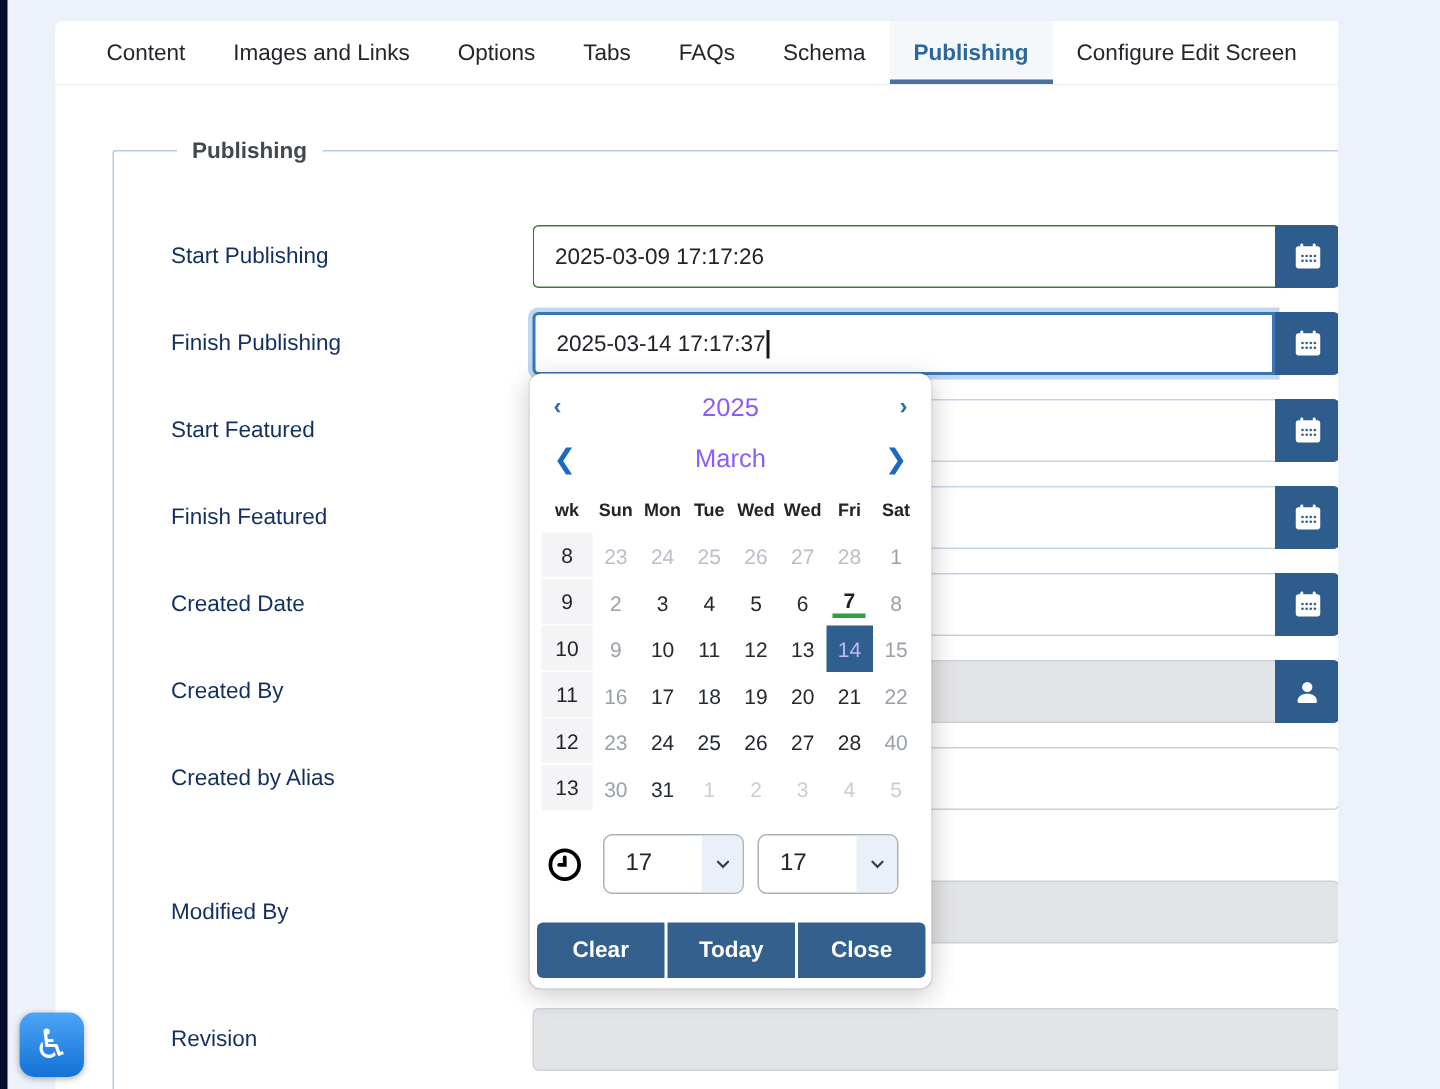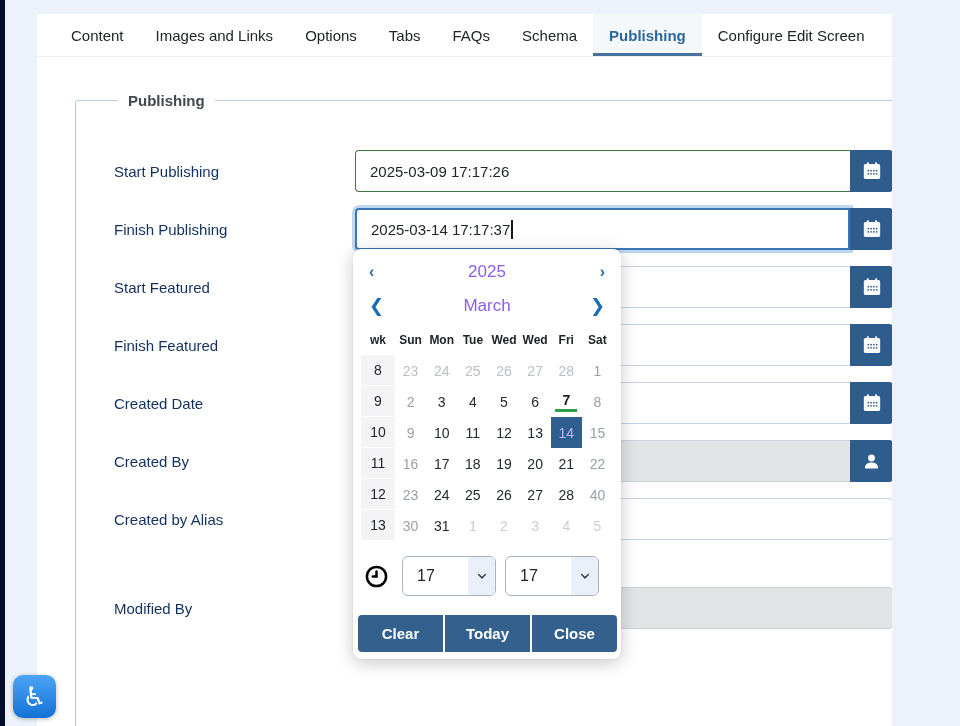--- a/index.html
+++ b/index.html
@@ -235,20 +235,28 @@
       <div class="form-row" style="top: 498px;">
         <label class="field-label">Created by Alias</label>
         <div class="field-group">
           <div class="inputbox default full">
             <span class="input-text"></span>
           </div>
         </div>
       </div>
       <div class="form-row" style="top: 587px;">
         <label class="field-label">Modified By</label>
+        <div class="field-group">
+          <div class="inputbox disabled full">
+            <span class="input-text"></span>
+          </div>
+        </div>
+      </div>
+      <div class="form-row" style="top: 672px;">
+        <label class="field-label">Revision</label>
         <div class="field-group">
           <div class="inputbox disabled full">
             <span class="input-text"></span>
           </div>
         </div>
       </div>
     </div>
 
   <div class="datepicker">
     <div class="cal-nav year">

